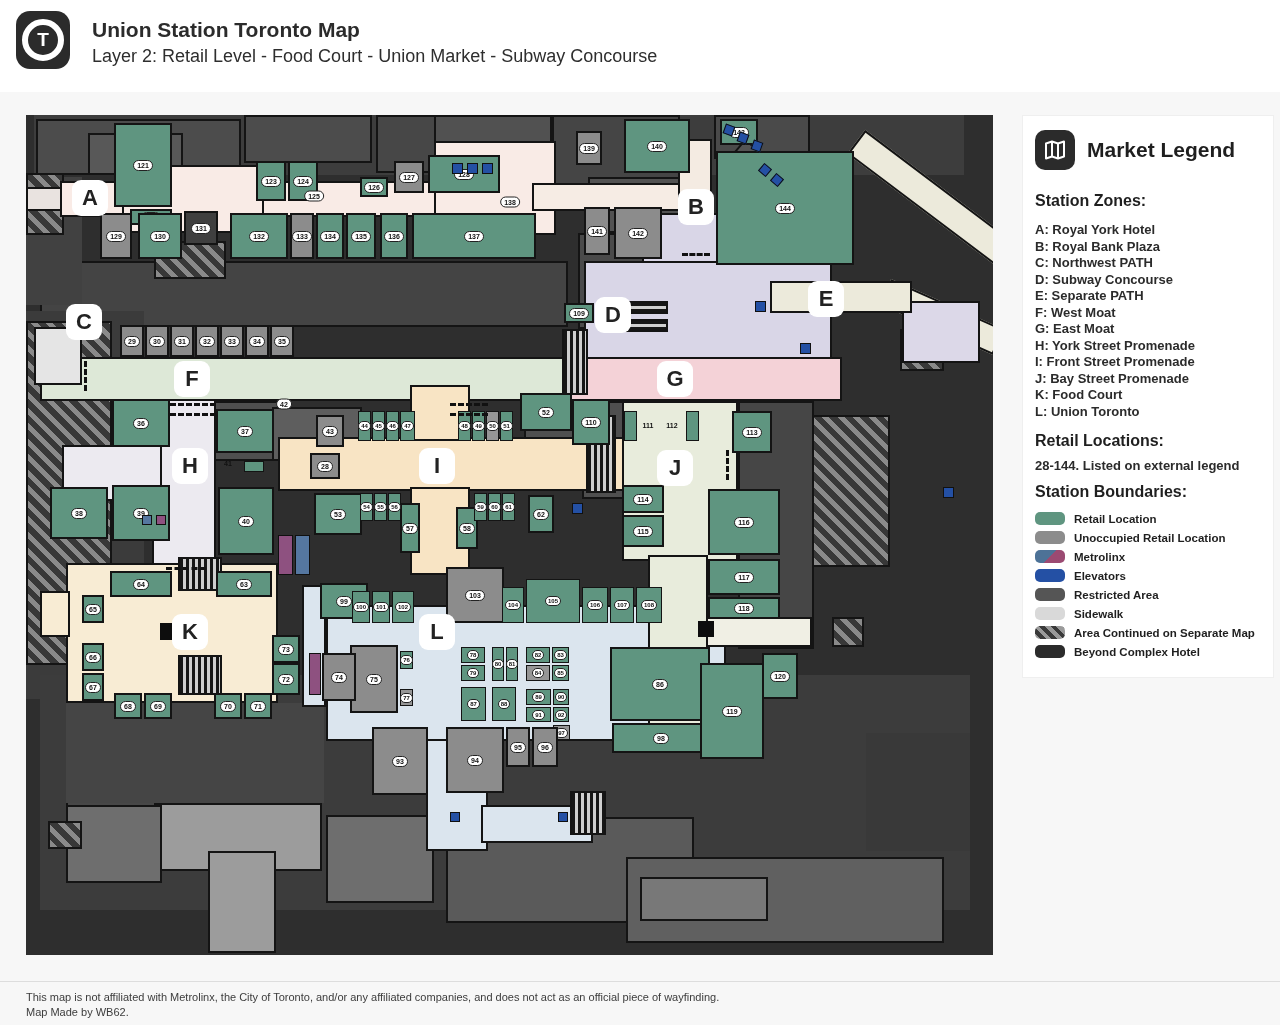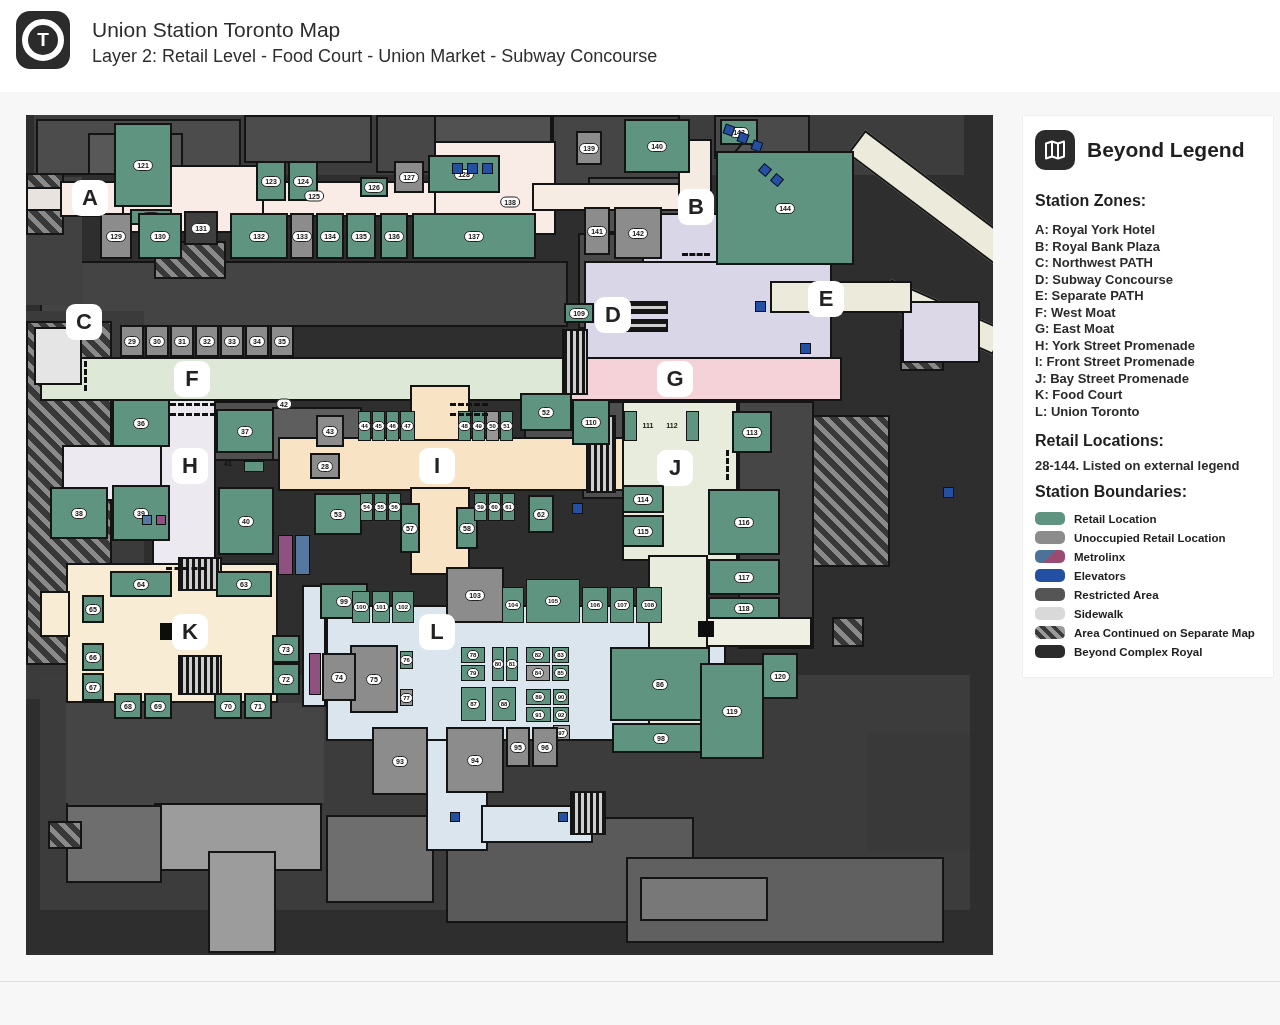--- a/index.html
+++ b/index.html
@@ -5,21 +5,21 @@
   html,body{margin:0;padding:0;}
   body{width:1280px;height:1025px;position:relative;background:#f7f7f7;
        font-family:"Liberation Sans",sans-serif;overflow:hidden;}
   
   .header{position:absolute;left:0;top:0;width:1280px;height:92px;background:#ffffff;}
   .logo{position:absolute;left:16px;top:11px;width:54px;height:58px;background:#2b2b2b;
         border-radius:14px;display:flex;align-items:center;justify-content:center;}
   .logo-ring{width:30px;height:30px;border:6px solid #fff;border-radius:50%;
         display:flex;align-items:center;justify-content:center;}
   .logo-ring span{color:#fff;font-size:19px;font-weight:700;}
-  .title{position:absolute;left:92px;top:18px;font-size:21px;font-weight:400;color:#2b2b2b;}
+  .title{position:absolute;left:92px;top:18px;font-size:21px;font-weight:700;color:#2b2b2b;}
   .subtitle{position:absolute;left:92px;top:46px;font-size:18px;font-weight:400;color:#2e2e2e;}
   
   .map{position:absolute;left:26px;top:115px;width:967px;height:840px;background:#2e2e2e;
        overflow:hidden;}
   .m{position:absolute;box-sizing:border-box;}
   .b{border:2px solid #141414;}
   .walk{border:2px solid #141414;}
   .rt,.kt{background:#5f9580;border:2px solid #141414;display:flex;align-items:center;justify-content:center;}
   .kt,.kb,.ku{border-width:1.5px;}
   .ru{background:#8c8c8c;border:2px solid #141414;display:flex;align-items:center;justify-content:center;}
@@ -543,21 +543,21 @@
   </div>
 
 <div class="legend">
   <div class="legend-head">
     <div class="leg-ic">
       <svg width="24" height="24" viewBox="0 0 24 24" fill="none">
         <path d="M9 3.5 L15 5.5 L21 3.5 L21 18.5 L15 20.5 L9 18.5 L3 20.5 L3 5.5 Z" stroke="#ffffff" stroke-width="2" stroke-linejoin="round"></path>
         <path d="M9 3.5 V18.5 M15 5.5 V20.5" stroke="#ffffff" stroke-width="2"></path>
       </svg>
     </div>
-    <div class="legend-title">Beyond Legend</div>
+    <div class="legend-title">Market Legend</div>
   </div>
   <h3>Station Zones:</h3>
   <div class="zone-list">
       <div>A: Royal York Hotel</div>
       <div>B: Royal Bank Plaza</div>
       <div>C: Northwest PATH</div>
       <div>D: Subway Concourse</div>
       <div>E: Separate PATH</div>
       <div>F: West Moat</div>
       <div>G: East Moat</div>
@@ -594,20 +594,22 @@
       <div class="bound-row">
         <div class="sw" style="background: rgb(217, 217, 217);"></div>
         <span>Sidewalk</span>
       </div>
       <div class="bound-row">
         <div class="sw hatch"></div>
         <span>Area Continued on Separate Map</span>
       </div>
       <div class="bound-row">
         <div class="sw" style="background: rgb(43, 43, 43);"></div>
-        <span>Beyond Complex Royal</span>
+        <span>Beyond Complex Hotel</span>
       </div>
     </div>
 </div>
 
 <div class="footer-divider"></div>
 <div class="footer">
+  <div>This map is not affiliated with Metrolinx, the City of Toronto, and/or any affiliated companies, and does not act as an official piece of wayfinding.</div>
+  <div>Map Made by WB62.</div>
 </div>
 
 </body></html>

